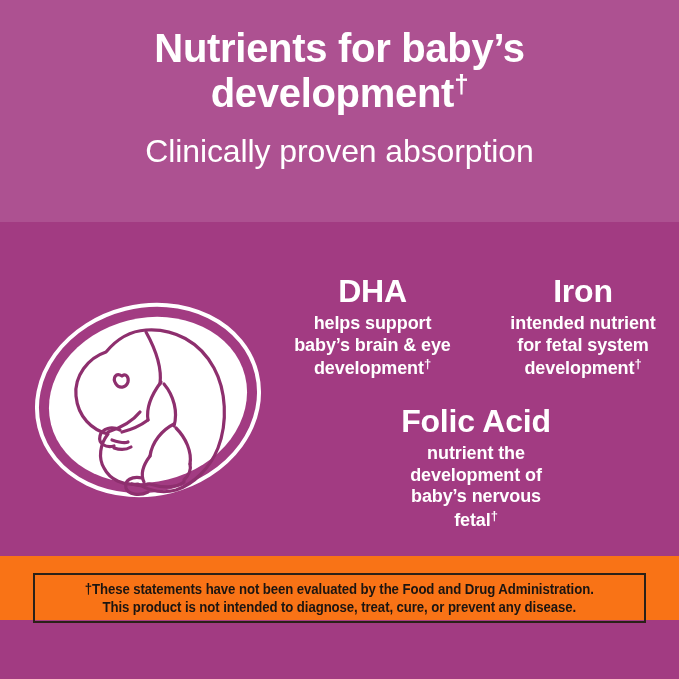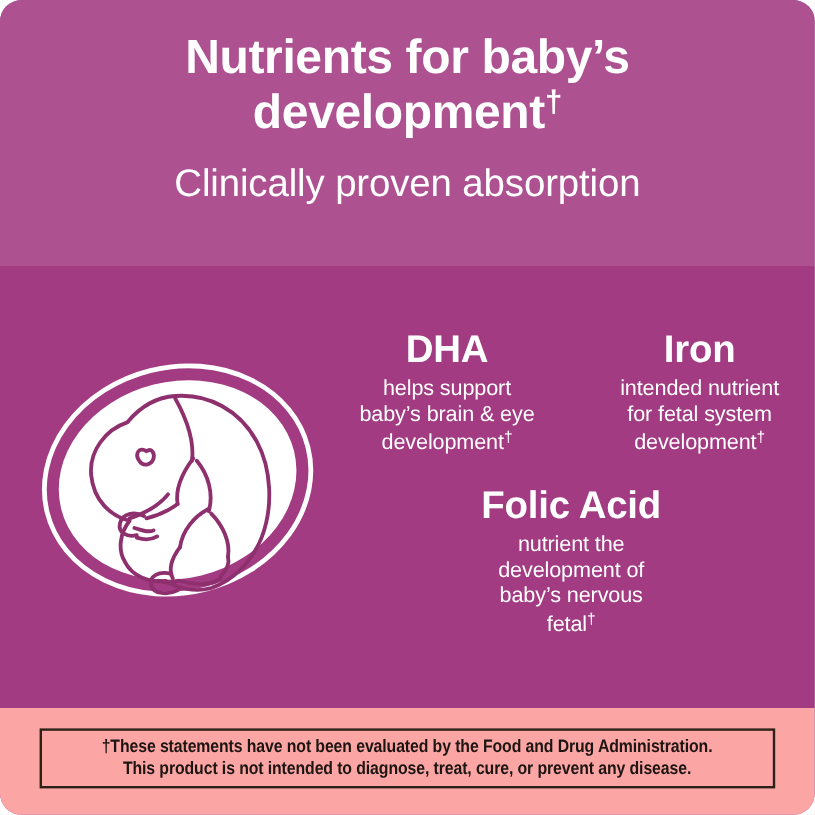--- a/index.html
+++ b/index.html
@@ -11,21 +11,20 @@
     font-family: "Liberation Sans", sans-serif;
     -webkit-font-smoothing: antialiased;
   }
 
   #infographic {
     position: relative;
     width: 679px;
     height: 679px;
     overflow: hidden;
     background: #a23b82;
-    border-radius: 18px;
   }
 
   
   .header-band {
     position: absolute;
     left: 0;
     top: 0;
     width: 679px;
     height: 222px;
     background: #ad5191;
@@ -107,21 +106,21 @@
   }
   .nutrient-title {
     font-size: 32px;
     font-weight: 700;
     line-height: 1.1;
     letter-spacing: -0.2px;
     margin: 0;
   }
   .nutrient-desc {
     font-size: 18px;
-    font-weight: 400;
+    font-weight: 700;
     line-height: 1.2;
     margin: 4px 0 0 0;
     letter-spacing: -0.1px;
   }
   .nutrient-desc .dagger {
     font-size: 13px;
     vertical-align: 6px;
   }
 
   .nutrient-dha   { width: 185px; margin-left: 4px; }
@@ -129,24 +128,24 @@
 
   .nutrient-folic {
     width: 230px;
     margin: 24px auto 0 auto;
   }
 
   
   .footer-band {
     position: absolute;
     left: 0;
-    top: 590px;
-    width: 679px;
-    height: 89px;
-    background: #fca5a5;
+    top: 556px;
+    width: 679px;
+    height: 64px;
+    background: #f97316;
   }
   .disclaimer-box {
     position: absolute;
     left: 33px;
     top: 17px;
     width: 613px;
     height: 50px;
     border: 2px solid #2b2118;
     box-sizing: border-box;
     display: flex;

